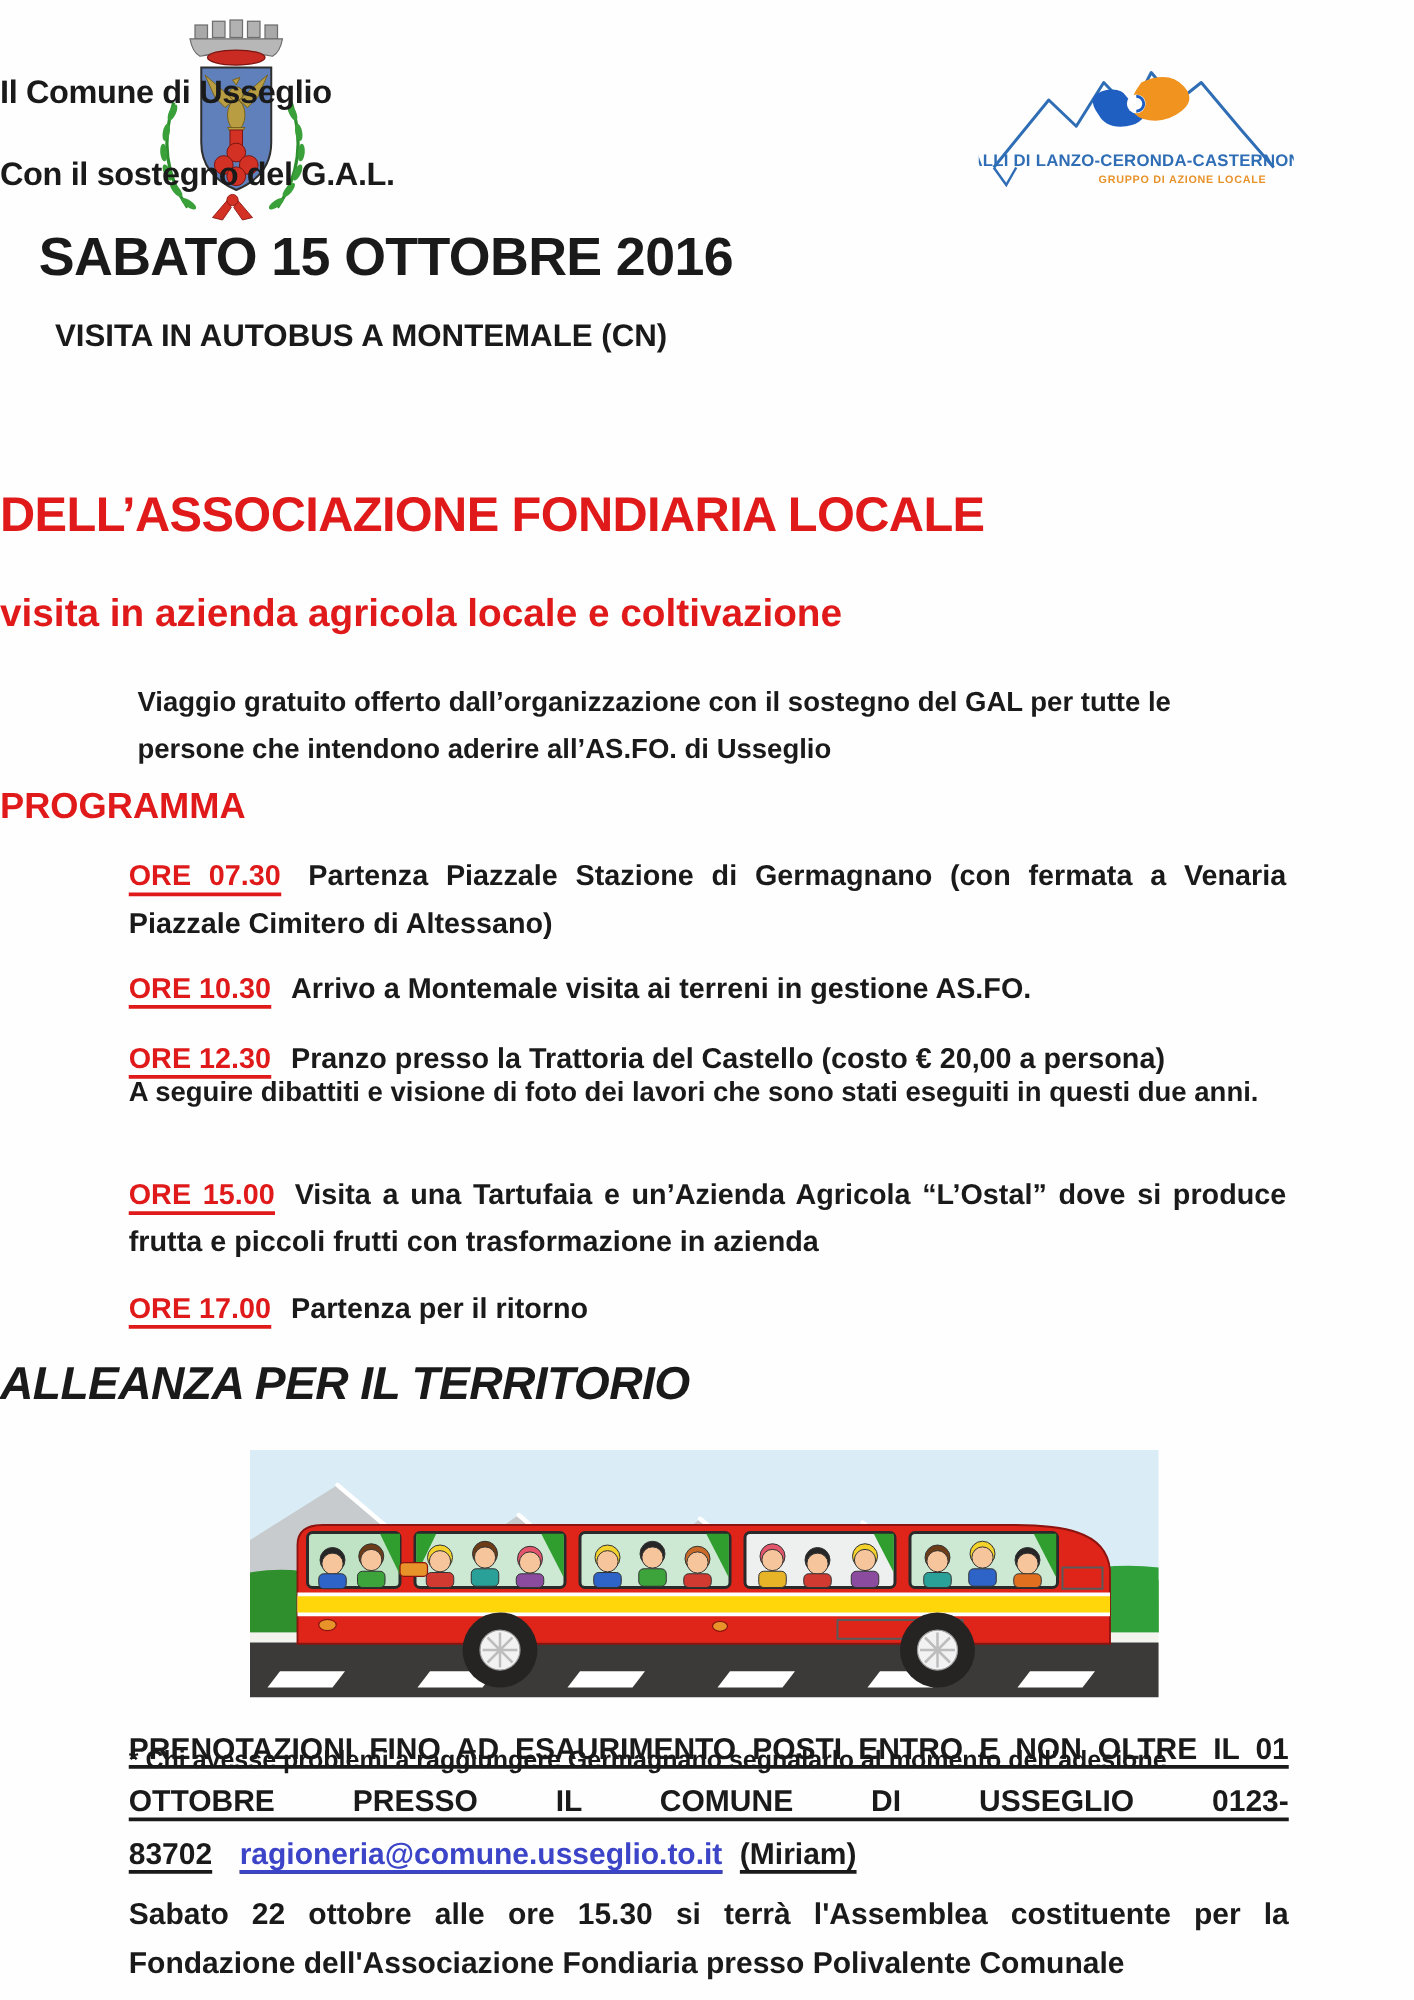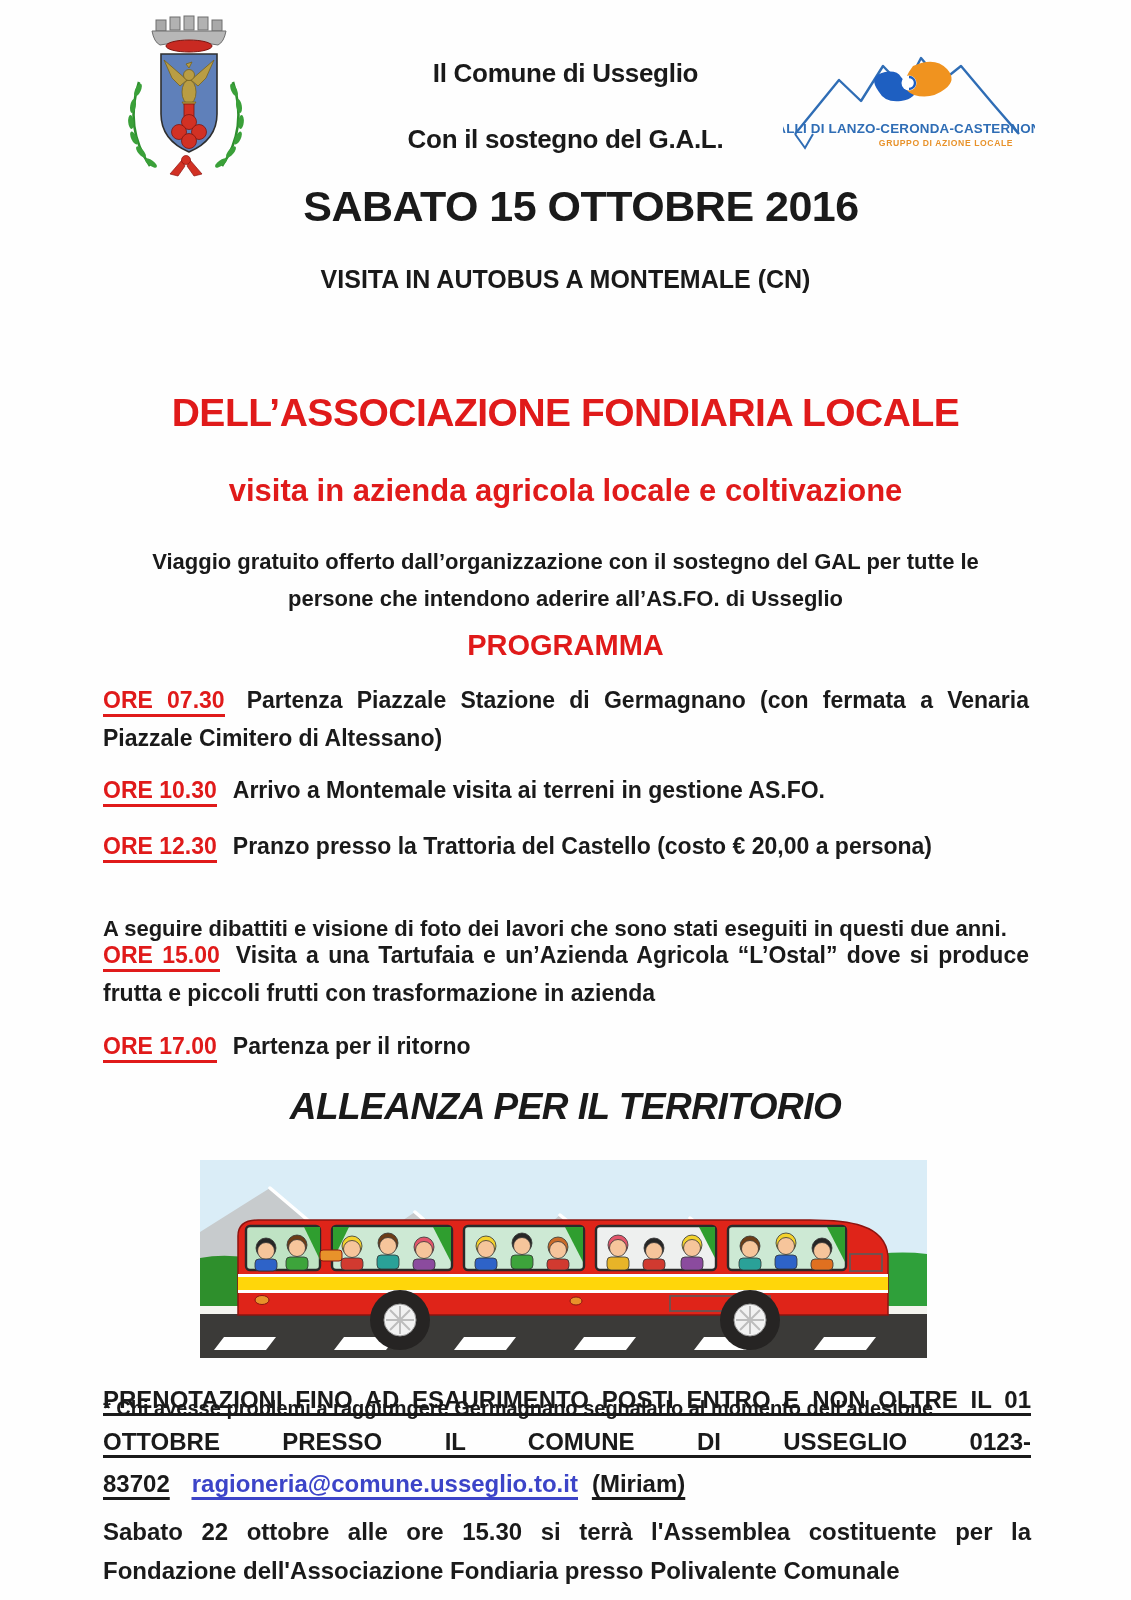--- a/index.html
+++ b/index.html
@@ -4,21 +4,21 @@
 <style>
   * { box-sizing: border-box; }
   html,body { margin:0; padding:0; }
   body {
     width:1131px; height:1600px; position:relative;
     background:#fefefe; overflow:hidden;
     font-family:"Liberation Sans", sans-serif;
     color:#1a1a1a;
   }
   .abs { position:absolute; }
-  .center { left:0; right:0; text-align:center; }
+  .center { left:0; right:0; }
 
   .org-line { font-size:26px; font-weight:700; letter-spacing:-0.3px; }
   .title { font-size:43px; font-weight:700; letter-spacing:-0.5px; }
   .subtitle { font-size:25px; font-weight:700; }
   .headline { font-size:39px; font-weight:700; letter-spacing:-0.5px; }
   .headline-sub { font-size:31px; font-weight:700; }
   .intro { font-size:22px; font-weight:700; line-height:37px; }
   .program-title { font-size:29px; font-weight:700; }
 
   .prog { left:103px; width:926px; font-size:23px; font-weight:700;
@@ -113,39 +113,39 @@
       <path d="M126,39 a6,6 0 0 1 6,6 a6,6 0 0 1 -6,6" fill="none" stroke="#1e5fc1" stroke-width="2.4"></path>
     </g>
     <text x="126" y="95" text-anchor="middle" font-size="13.4" font-weight="700" fill="#2f6db5" letter-spacing="0.2">VALLI DI LANZO-CERONDA-CASTERNONE</text>
     <text x="163" y="108" text-anchor="middle" font-size="8.6" font-weight="700" fill="#e8922a" letter-spacing="0.6">GRUPPO DI AZIONE LOCALE</text>
   </svg>
 
   <div class="abs center org-line" style="top:58px;">Il Comune di Usseglio</div>
   <div class="abs center org-line" style="top:124px;">Con il sostegno del G.A.L.</div>
 
   <div class="abs center title" style="top:182px;padding-left:31px;">SABATO 15 OTTOBRE 2016</div>
-  <div class="abs center subtitle" style="top:265px;">VISITA IN AUTOBUS A MONTEMALE (CN)</div>
+  <div class="abs center subtitle" style="top:255px;margin-left:44px;">VISITA IN AUTOBUS A MONTEMALE (CN)</div>
 
   <div class="abs center headline red" style="top:391px;">DELL’ASSOCIAZIONE FONDIARIA LOCALE</div>
   <div class="abs center headline-sub red" style="top:473px;">visita in azienda agricola locale e coltivazione</div>
 
   <div class="abs center intro" style="top:543px; left:110px; right:110px;">Viaggio gratuito offerto dall’organizzazione con il sostegno del GAL per tutte le persone che intendono aderire all’AS.FO. di Usseglio</div>
 
   <div class="abs center program-title red" style="top:629px;">PROGRAMMA</div>
 
   <p class="abs prog" style="top:681px; margin:0;">
     <span class="time gap-lg">ORE 07.30</span><span>Partenza Piazzale Stazione di Germagnano (con fermata a Venaria Piazzale Cimitero di Altessano)</span>
   </p>
   <p class="abs prog" style="top:771px; margin:0;">
     <span class="time">ORE 10.30</span><span>Arrivo a Montemale visita ai terreni in gestione AS.FO.</span>
   </p>
   <p class="abs prog" style="top:827px; margin:0;">
     <span class="time">ORE 12.30</span><span>Pranzo presso la Trattoria del Castello (costo € 20,00 a persona)</span>
   </p>
-  <div class="abs note" style="top:916px;">A seguire dibattiti e visione di foto dei lavori che sono stati eseguiti in questi due anni.</div>
+  <div class="abs note" style="top:861px;">A seguire dibattiti e visione di foto dei lavori che sono stati eseguiti in questi due anni.</div>
   <p class="abs prog" style="top:936px; margin:0;">
     <span class="time">ORE 15.00</span><span>Visita a una Tartufaia e un’Azienda Agricola “L’Ostal” dove si produce frutta e piccoli frutti con trasformazione in azienda</span>
   </p>
   <p class="abs prog" style="top:1027px; margin:0;">
     <span class="time">ORE 17.00</span><span>Partenza per il ritorno</span>
   </p>
 
   <div class="abs center slogan" style="top:1086px;">ALLEANZA PER IL TERRITORIO</div>
 
   <svg class="abs" style="left:200px; top:1160px;" width="727" height="198" viewBox="0 0 727 198">

